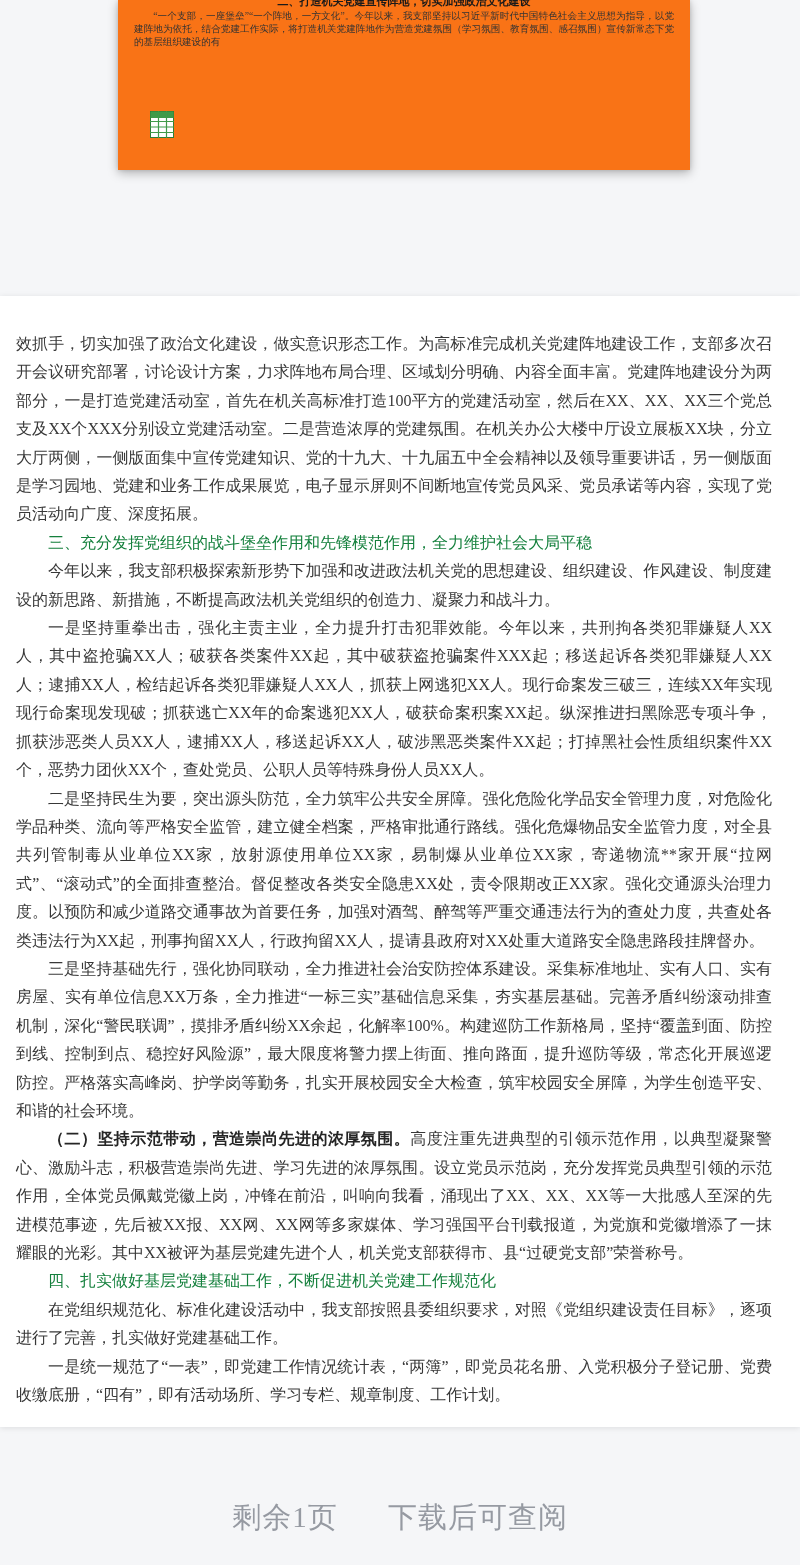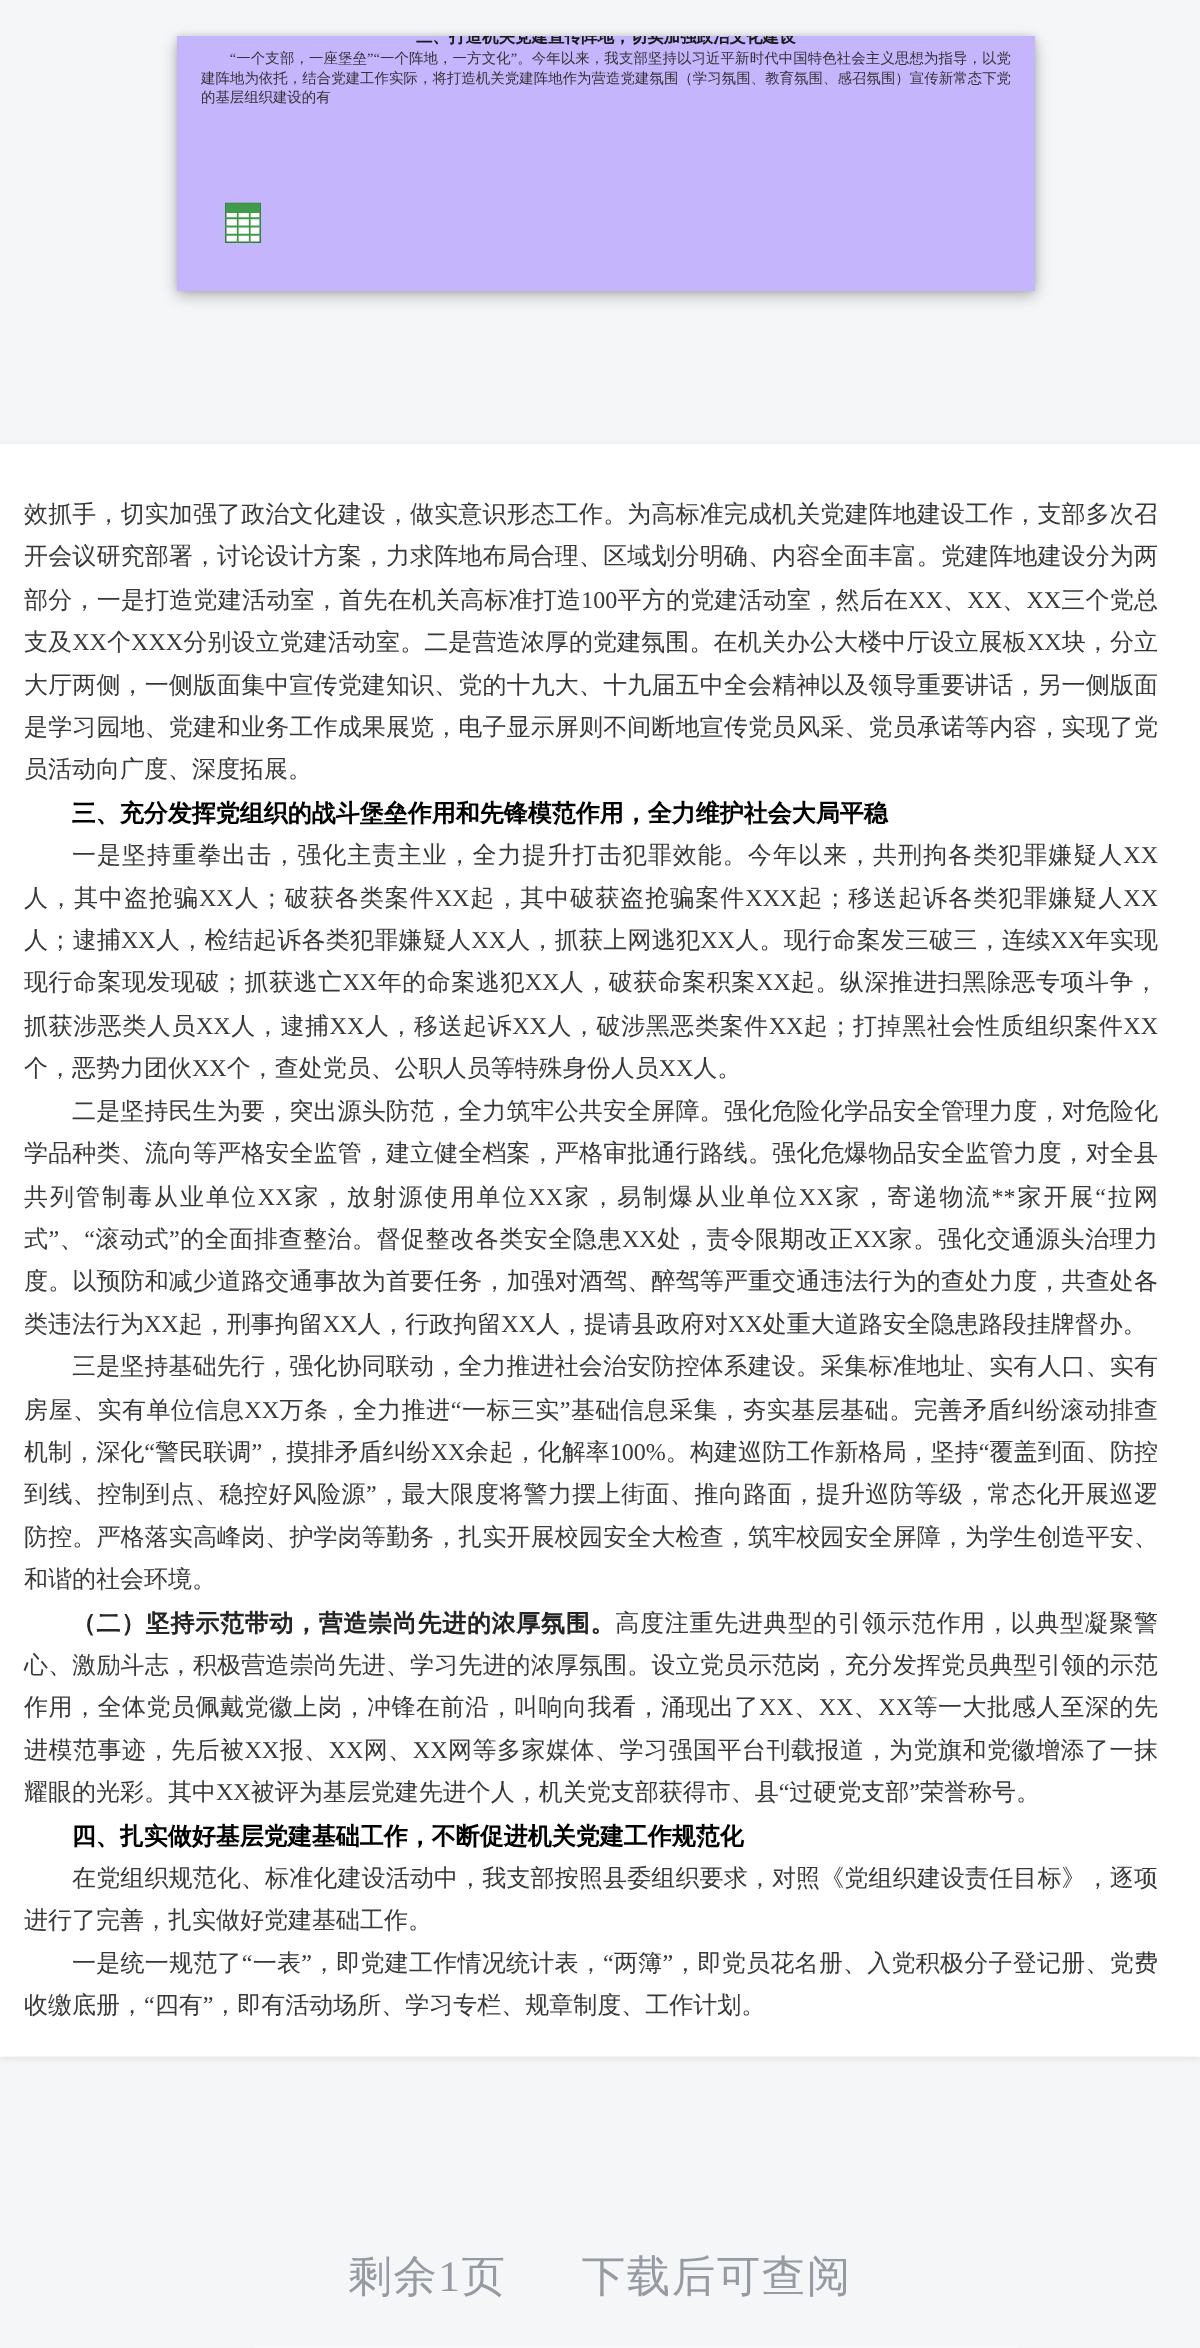--- a/index.html
+++ b/index.html
@@ -12,23 +12,22 @@
     font-family: "Liberation Serif", "DejaVu Serif", serif;
   }
 
   
   .page1 {
     position: absolute;
     left: 118px;
     top: 0;
     width: 572px;
     height: 170px;
-    background: #c4b5fd;
+    background: #f97316;
     box-shadow: 0 3px 10px rgba(0,0,0,0.28), 0 0 4px rgba(0,0,0,0.12);
-    margin-top: 24px;
   }
   .p1-clip {
     position: relative;
     height: 7px;
     margin: 0 16px;
     overflow: hidden;
   }
   .p1-heading {
     position: absolute;
     left: 0; right: 0; bottom: -1px;
@@ -68,21 +67,21 @@
   }
   .doc p {
     margin: 0;
     font-size: 16px;
     line-height: 28.4px;
     color: #383838;
     text-align: justify;
     font-weight: 400;
   }
   .doc p.indent { text-indent: 2em; }
-  .doc p.heading { font-weight: 700; color: #000000; }
+  .doc p.heading { font-weight: 400; color: #15803d; }
   .doc b { font-weight: 700; color: #252525; }
 
   
   .footer {
     position: absolute;
     left: 0;
     top: 1498px;
     width: 100%;
     text-align: center;
     font-size: 29px;
@@ -105,20 +104,21 @@
       <rect x="0.5" y="0.5" width="23" height="6.5" fill="#3f9a49"></rect>
       <path d="M0 10.5 H24 M0 16 H24 M0 21.5 H24 M8.5 0 V27 M16.5 0 V27" stroke="#3f9a49" stroke-width="1.2" fill="none"></path>
     </svg>
   </div>
 </div>
 
 <div class="page2">
   <div id="doc-paragraphs" class="doc">
       <p class="">效抓手，切实加强了政治文化建设，做实意识形态工作。为高标准完成机关党建阵地建设工作，支部多次召开会议研究部署，讨论设计方案，力求阵地布局合理、区域划分明确、内容全面丰富。党建阵地建设分为两部分，一是打造党建活动室，首先在机关高标准打造100平方的党建活动室，然后在XX、XX、XX三个党总支及XX个XXX分别设立党建活动室。二是营造浓厚的党建氛围。在机关办公大楼中厅设立展板XX块，分立大厅两侧，一侧版面集中宣传党建知识、党的十九大、十九届五中全会精神以及领导重要讲话，另一侧版面是学习园地、党建和业务工作成果展览，电子显示屏则不间断地宣传党员风采、党员承诺等内容，实现了党员活动向广度、深度拓展。</p>
       <p class="heading indent">三、充分发挥党组织的战斗堡垒作用和先锋模范作用，全力维护社会大局平稳</p>
+      <p class="indent">今年以来，我支部积极探索新形势下加强和改进政法机关党的思想建设、组织建设、作风建设、制度建设的新思路、新措施，不断提高政法机关党组织的创造力、凝聚力和战斗力。</p>
       <p class="indent">一是坚持重拳出击，强化主责主业，全力提升打击犯罪效能。今年以来，共刑拘各类犯罪嫌疑人XX人，其中盗抢骗XX人；破获各类案件XX起，其中破获盗抢骗案件XXX起；移送起诉各类犯罪嫌疑人XX人；逮捕XX人，检结起诉各类犯罪嫌疑人XX人，抓获上网逃犯XX人。现行命案发三破三，连续XX年实现现行命案现发现破；抓获逃亡XX年的命案逃犯XX人，破获命案积案XX起。纵深推进扫黑除恶专项斗争，抓获涉恶类人员XX人，逮捕XX人，移送起诉XX人，破涉黑恶类案件XX起；打掉黑社会性质组织案件XX个，恶势力团伙XX个，查处党员、公职人员等特殊身份人员XX人。</p>
       <p class="indent">二是坚持民生为要，突出源头防范，全力筑牢公共安全屏障。强化危险化学品安全管理力度，对危险化学品种类、流向等严格安全监管，建立健全档案，严格审批通行路线。强化危爆物品安全监管力度，对全县共列管制毒从业单位XX家，放射源使用单位XX家，易制爆从业单位XX家，寄递物流**家开展“拉网式”、“滚动式”的全面排查整治。督促整改各类安全隐患XX处，责令限期改正XX家。强化交通源头治理力度。以预防和减少道路交通事故为首要任务，加强对酒驾、醉驾等严重交通违法行为的查处力度，共查处各类违法行为XX起，刑事拘留XX人，行政拘留XX人，提请县政府对XX处重大道路安全隐患路段挂牌督办。</p>
       <p class="indent">三是坚持基础先行，强化协同联动，全力推进社会治安防控体系建设。采集标准地址、实有人口、实有房屋、实有单位信息XX万条，全力推进“一标三实”基础信息采集，夯实基层基础。完善矛盾纠纷滚动排查机制，深化“警民联调”，摸排矛盾纠纷XX余起，化解率100%。构建巡防工作新格局，坚持“覆盖到面、防控到线、控制到点、稳控好风险源”，最大限度将警力摆上街面、推向路面，提升巡防等级，常态化开展巡逻防控。严格落实高峰岗、护学岗等勤务，扎实开展校园安全大检查，筑牢校园安全屏障，为学生创造平安、和谐的社会环境。</p>
       <p class="indent"><b>（二）坚持示范带动，营造崇尚先进的浓厚氛围。</b>高度注重先进典型的引领示范作用，以典型凝聚警心、激励斗志，积极营造崇尚先进、学习先进的浓厚氛围。设立党员示范岗，充分发挥党员典型引领的示范作用，全体党员佩戴党徽上岗，冲锋在前沿，叫响向我看，涌现出了XX、XX、XX等一大批感人至深的先进模范事迹，先后被XX报、XX网、XX网等多家媒体、学习强国平台刊载报道，为党旗和党徽增添了一抹耀眼的光彩。其中XX被评为基层党建先进个人，机关党支部获得市、县“过硬党支部”荣誉称号。</p>
       <p class="heading indent">四、扎实做好基层党建基础工作，不断促进机关党建工作规范化</p>
       <p class="indent">在党组织规范化、标准化建设活动中，我支部按照县委组织要求，对照《党组织建设责任目标》，逐项进行了完善，扎实做好党建基础工作。</p>
       <p class="indent">一是统一规范了“一表”，即党建工作情况统计表，“两簿”，即党员花名册、入党积极分子登记册、党费收缴底册，“四有”，即有活动场所、学习专栏、规章制度、工作计划。</p>
     </div>
 </div>
 

